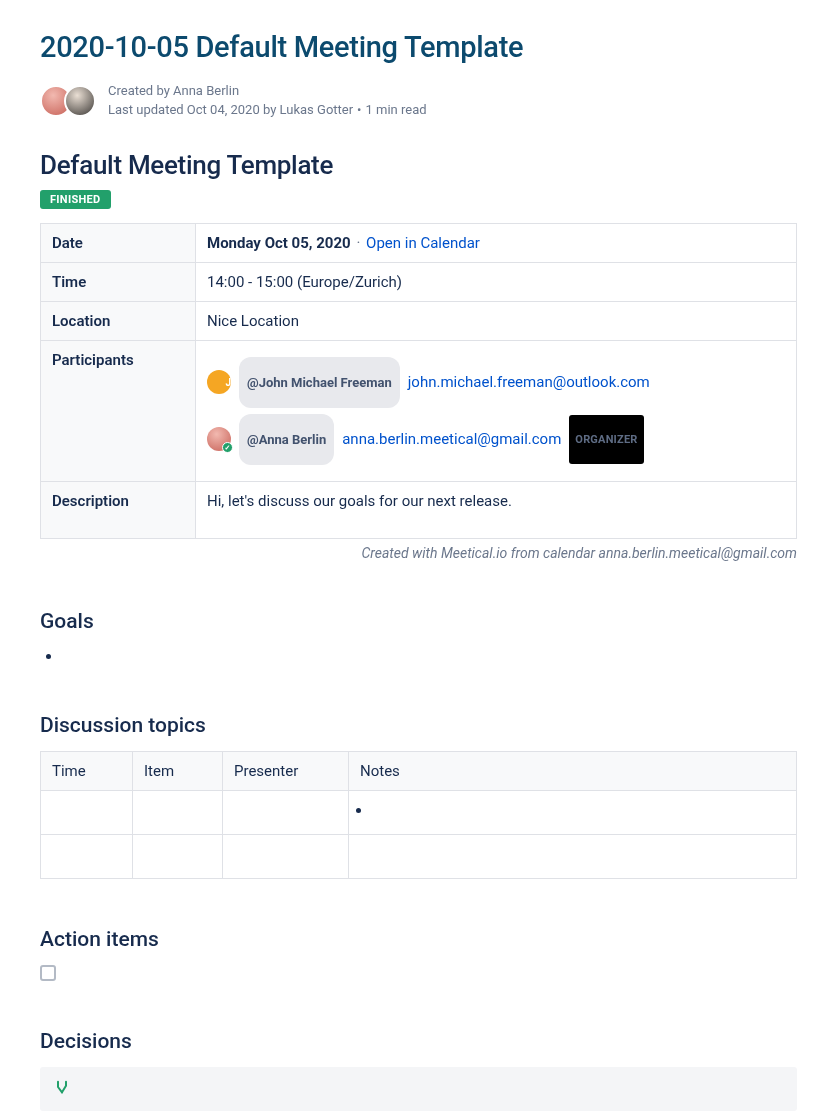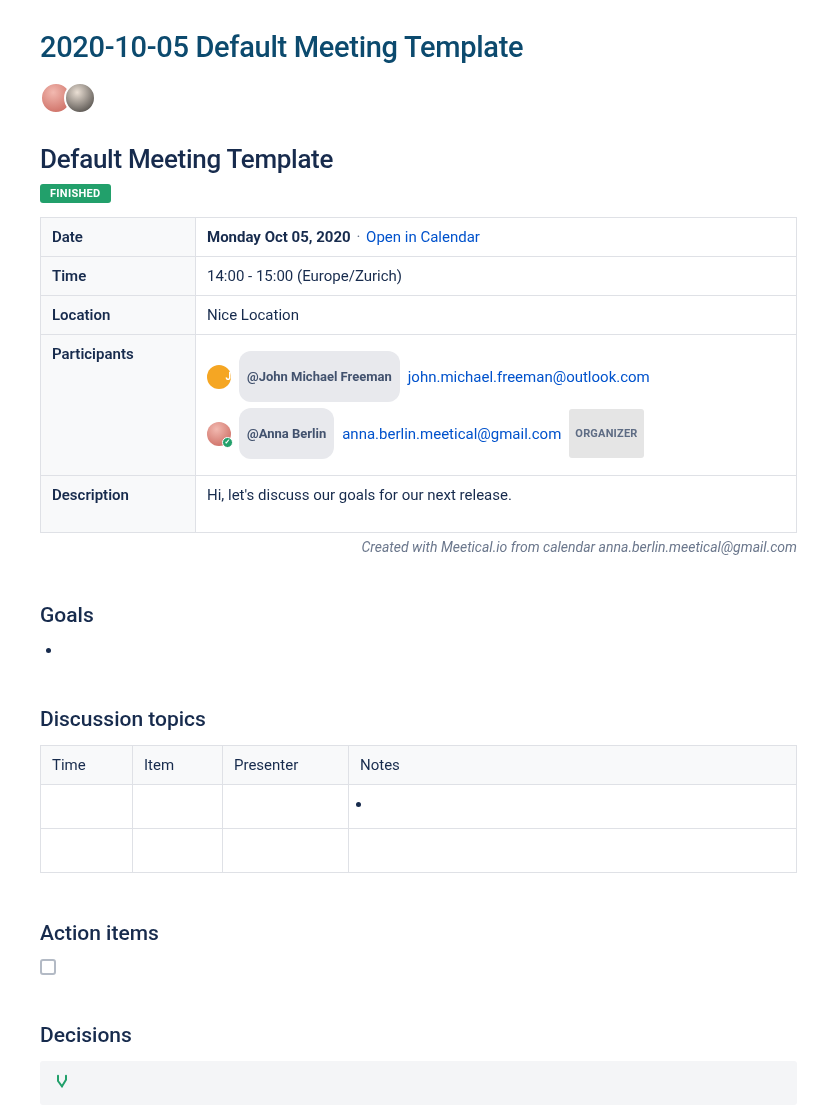--- a/index.html
+++ b/index.html
@@ -126,21 +126,21 @@
   }
   .mention {
     background: #e8e9ed;
     color: #42526E;
     padding: 18px 8px;
     border-radius: 12px;
     font-size: 13px;
     font-weight: bold;
   }
   .org-lozenge {
-    background: #e5e5e5;
+    background: #000000;
     color: #5E6C84;
     font-size: 11px;
     font-weight: 700;
     padding: 18px 6px;
     border-radius: 3px;
     letter-spacing: 0.2px;
   }
   .desc-cell { padding-bottom: 28px !important; }
   .footer-note {
     text-align: right;
@@ -199,20 +199,28 @@
 
 
 
 <h1 class="page-title">2020-10-05 Default Meeting Template</h1>
 
 
 <div class="byline-row">
   <div class="avatar-stack">
     <div class="avatar anna"></div>
     <div class="avatar lukas"></div>
+  </div>
+  <div class="byline-text">
+    <div>
+      <span>Created by </span><a href="#">Anna Berlin</a>
+    </div>
+    <div>
+      <span>Last updated </span><span>Oct 04, 2020</span><span> by </span><a href="#">Lukas Gotter</a><span class="dot">•</span><span>1 min read</span>
+    </div>
   </div>
 </div>
 
 
 <h2 class="section-title">Default Meeting Template</h2>
 <span class="status-lozenge">FINISHED</span>
 
 
 <table class="info-table">
   <tbody>

